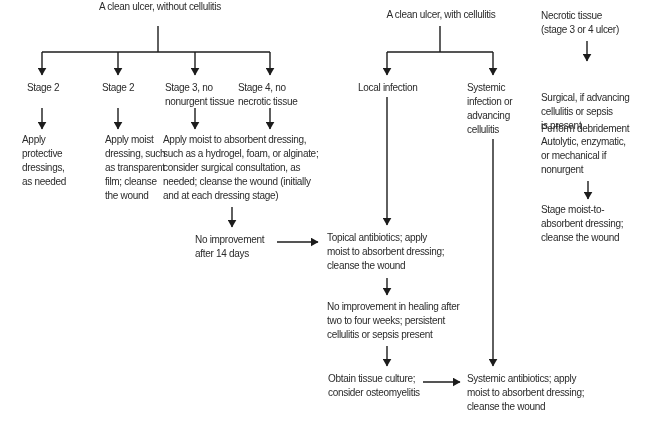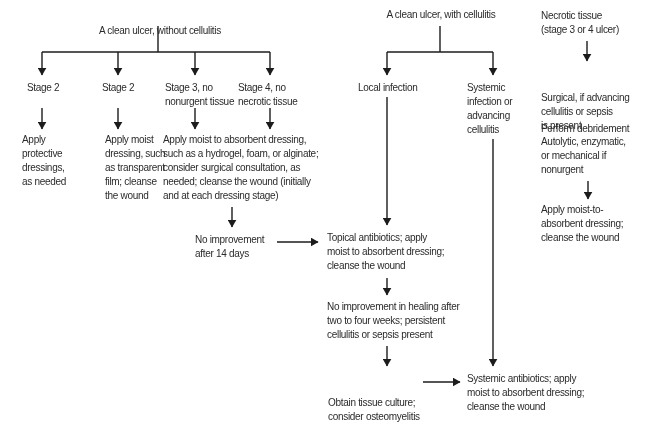--- a/index.html
+++ b/index.html
@@ -54,21 +54,21 @@
     <line x1="387" y1="97" x2="387" y2="225" stroke="#1c1c1c" stroke-width="1.4" marker-end="url(#ah)"></line>
     <line x1="493" y1="139" x2="493" y2="366" stroke="#1c1c1c" stroke-width="1.4" marker-end="url(#ah)"></line>
     <line x1="387" y1="278" x2="387" y2="295" stroke="#1c1c1c" stroke-width="1.4" marker-end="url(#ah)"></line>
     <line x1="387" y1="346" x2="387" y2="366" stroke="#1c1c1c" stroke-width="1.4" marker-end="url(#ah)"></line>
     <line x1="423" y1="382" x2="460" y2="382" stroke="#1c1c1c" stroke-width="1.4" marker-end="url(#ah)"></line>
 
     <line x1="587" y1="41" x2="587" y2="61" stroke="#1c1c1c" stroke-width="1.4" marker-end="url(#ah)"></line>
     <line x1="588" y1="181" x2="588" y2="199" stroke="#1c1c1c" stroke-width="1.4" marker-end="url(#ah)"></line>
   </svg>
 
-  <div class="node center" style="left:60px; top:24px; width:200px;text-align:center;">A clean ulcer, without cellulitis</div>
+  <div class="node center" style="left:60px; top:0; width:200px;text-align:center;">A clean ulcer, without cellulitis</div>
   <div class="node" style="left:27px;  top:81px;">Stage 2</div>
   <div class="node" style="left:102px; top:81px;">Stage 2</div>
   <div class="node" style="left:165px; top:81px;">Stage 3, no
 nonurgent tissue</div>
   <div class="node" style="left:238px; top:81px;">Stage 4, no
 necrotic tissue</div>
   <div class="node" style="left:22px;  top:133px;">Apply
 protective
 dressings,
 as needed</div>
@@ -90,32 +90,32 @@
   <div class="node" style="left:467px; top:81px;">Systemic
 infection or
 advancing
 cellulitis</div>
   <div class="node" style="left:327px; top:231px;">Topical antibiotics; apply
 moist to absorbent dressing;
 cleanse the wound</div>
   <div class="node" style="left:327px; top:300px;">No improvement in healing after
 two to four weeks; persistent
 cellulitis or sepsis present</div>
-  <div class="node" style="left:328px; top:372px;margin-top:24px;">Obtain tissue culture;
+  <div class="node" style="left:328px; top:372px;">Obtain tissue culture;
 consider osteomyelitis</div>
   <div class="node" style="left:467px; top:372px;">Systemic antibiotics; apply
 moist to absorbent dressing;
 cleanse the wound</div>
 
   <div class="node" style="left:541px; top:9px;">Necrotic tissue
 (stage 3 or 4 ulcer)</div>
   <div class="node" style="left:541px; top:78px;margin-top:44px;">Perform debridement</div>
   <div class="node" style="left:541px; top:91px;">Surgical, if advancing
 cellulitis or sepsis
 is present</div>
   <div class="node" style="left:541px; top:135px;">Autolytic, enzymatic,
 or mechanical if
 nonurgent</div>
-  <div class="node" style="left:541px; top:203px;">Apply moist-to-
+  <div class="node" style="left:541px; top:203px;">Stage moist-to-
 absorbent dressing;
 cleanse the wound</div>
 
 </div>
 
 </body></html>

